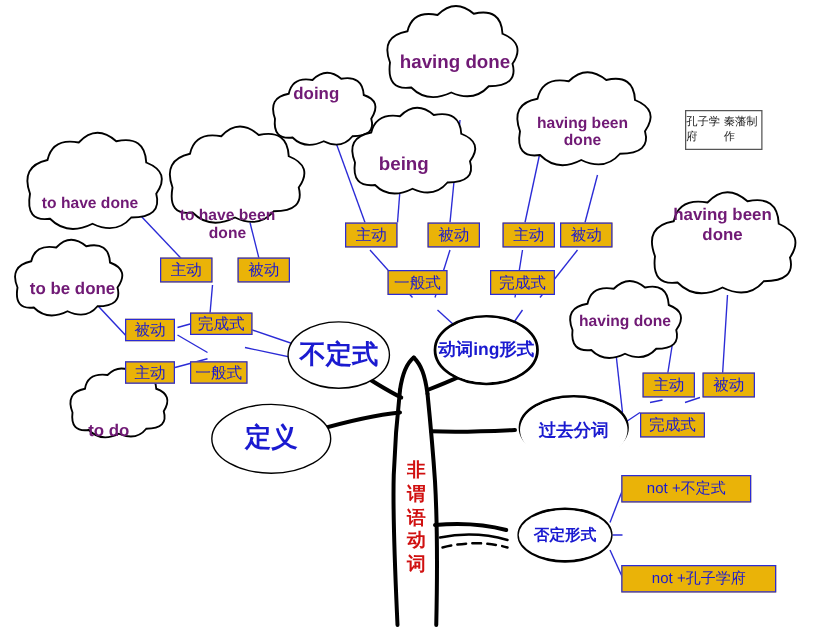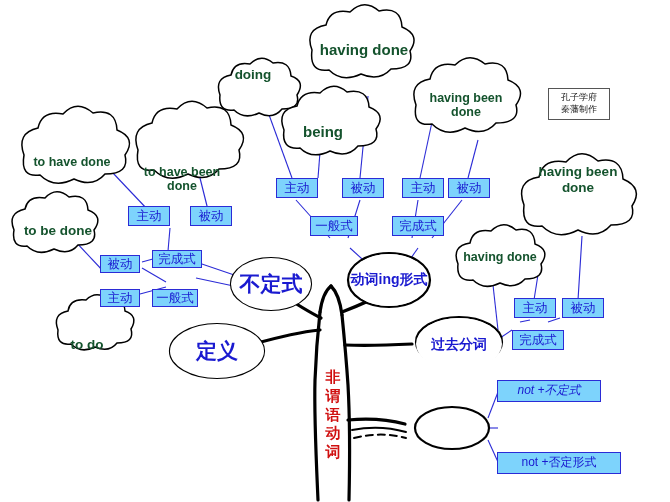--- a/index.html
+++ b/index.html
@@ -29,21 +29,21 @@
     display: flex;
     align-items: center;
     justify-content: center;
     text-align: center;
     color: #1a1ad0;
     line-height: 1.15;
   }
   
   .boxlbl {
     border: 1px solid #2b2bd6;
-    background: #7dd3fc;
+    background: #eab308;
     font-size: 12px;
     padding: 1px 3px;
     color: #1a1ad0;
     white-space: nowrap;
   }
   .boxlbl.cn {
     font-size: 12.5px;
   }
   
   .ellipse {
@@ -53,21 +53,21 @@
     color: #1a1ad0;
     font-size: 21px;
     font-weight: bold;
   }
   .ellipse.small {
     font-size: 14px;
   }
   
   .cloudtext {
     position: absolute;
-    color: #14532d;
+    color: #701a75;
     font-weight: bold;
     font-size: 13.5px;
     text-align: center;
     line-height: 1.15;
     display: flex;
     align-items: center;
     justify-content: center;
   }
   .cloudtext.sm { font-size: 12.5px; }
   .cloudtext.lg { font-size: 15px; }
@@ -106,21 +106,20 @@
     left: 548px;
     top: 88px;
     width: 60px;
     height: 30px;
     border: 1px solid #555;
     background: #ffffff;
     color: #222;
     font-size: 9px;
     line-height: 1.3;
     display: flex;
-    flex-direction: column;
     align-items: center;
     justify-content: center;
   }
   #watermark span { display: block; }
 </style>
 </head>
 <body>
 
 <div id="stage">
 
@@ -245,41 +244,42 @@
   <div class="cloudtext" style="left:528px; top:162px; width:100px; height:36px;">having been done</div>
 
   <div class="node ellipse" style="left:170px; top:324px; width:94px; height:54px; border:none;">定义</div>
 
   <div class="node ellipse" style="left:231px; top:258px; width:80px; height:52px; border:none;">不定式</div>
 
   <div class="node ellipse small" style="left:350px; top:254px; width:78px; height:52px; border:none; line-height:1.1;">动词ing形式</div>
 
   <div class="node ellipse small" style="left:416px; top:318px; width:86px; height:52px; border:none;">过去分词</div>
 
+  <div class="node ellipse small" style="left:415px; top:408px; width:74px; height:40px; border:none; font-size:12.5px;">否定形式</div>
 
   <div class="node boxlbl cn" style="left:152px; top:289px; width:46px; height:18px;">一般式</div>
   <div class="node boxlbl cn" style="left:152px; top:250px; width:50px; height:18px;">完成式</div>
   <div class="node boxlbl cn" style="left:100px; top:289px; width:40px; height:18px;">主动</div>
   <div class="node boxlbl cn" style="left:100px; top:255px; width:40px; height:18px;">被动</div>
   <div class="node boxlbl cn" style="left:128px; top:206px; width:42px; height:20px;">主动</div>
   <div class="node boxlbl cn" style="left:190px; top:206px; width:42px; height:20px;">被动</div>
 
   <div class="node boxlbl cn" style="left:310px; top:216px; width:48px; height:20px;">一般式</div>
   <div class="node boxlbl cn" style="left:392px; top:216px; width:52px; height:20px;">完成式</div>
   <div class="node boxlbl cn" style="left:276px; top:178px; width:42px; height:20px;">主动</div>
   <div class="node boxlbl cn" style="left:342px; top:178px; width:42px; height:20px;">被动</div>
   <div class="node boxlbl cn" style="left:402px; top:178px; width:42px; height:20px;">主动</div>
   <div class="node boxlbl cn" style="left:448px; top:178px; width:42px; height:20px;">被动</div>
 
   <div class="node boxlbl cn" style="left:512px; top:330px; width:52px; height:20px;">完成式</div>
   <div class="node boxlbl cn" style="left:514px; top:298px; width:42px; height:20px;">主动</div>
   <div class="node boxlbl cn" style="left:562px; top:298px; width:42px; height:20px;">被动</div>
 
-  <div class="node boxlbl" style="left:497px; top:380px; width:104px; height:22px;font-style:italic;">not +不定式</div>
-  <div class="node boxlbl" style="left:497px; top:452px; width:124px; height:22px;">not +否定形式</div>
+  <div class="node boxlbl" style="left:497px; top:380px; width:104px; height:22px;">not +不定式</div>
+  <div class="node boxlbl" style="left:497px; top:452px; width:124px; height:22px;">not +孔子学府</div>
 
 
   <div id="trunk-title">
     <span>非</span>
     <span>谓</span>
     <span>语</span>
     <span>动</span>
     <span>词</span>
   </div>
 

